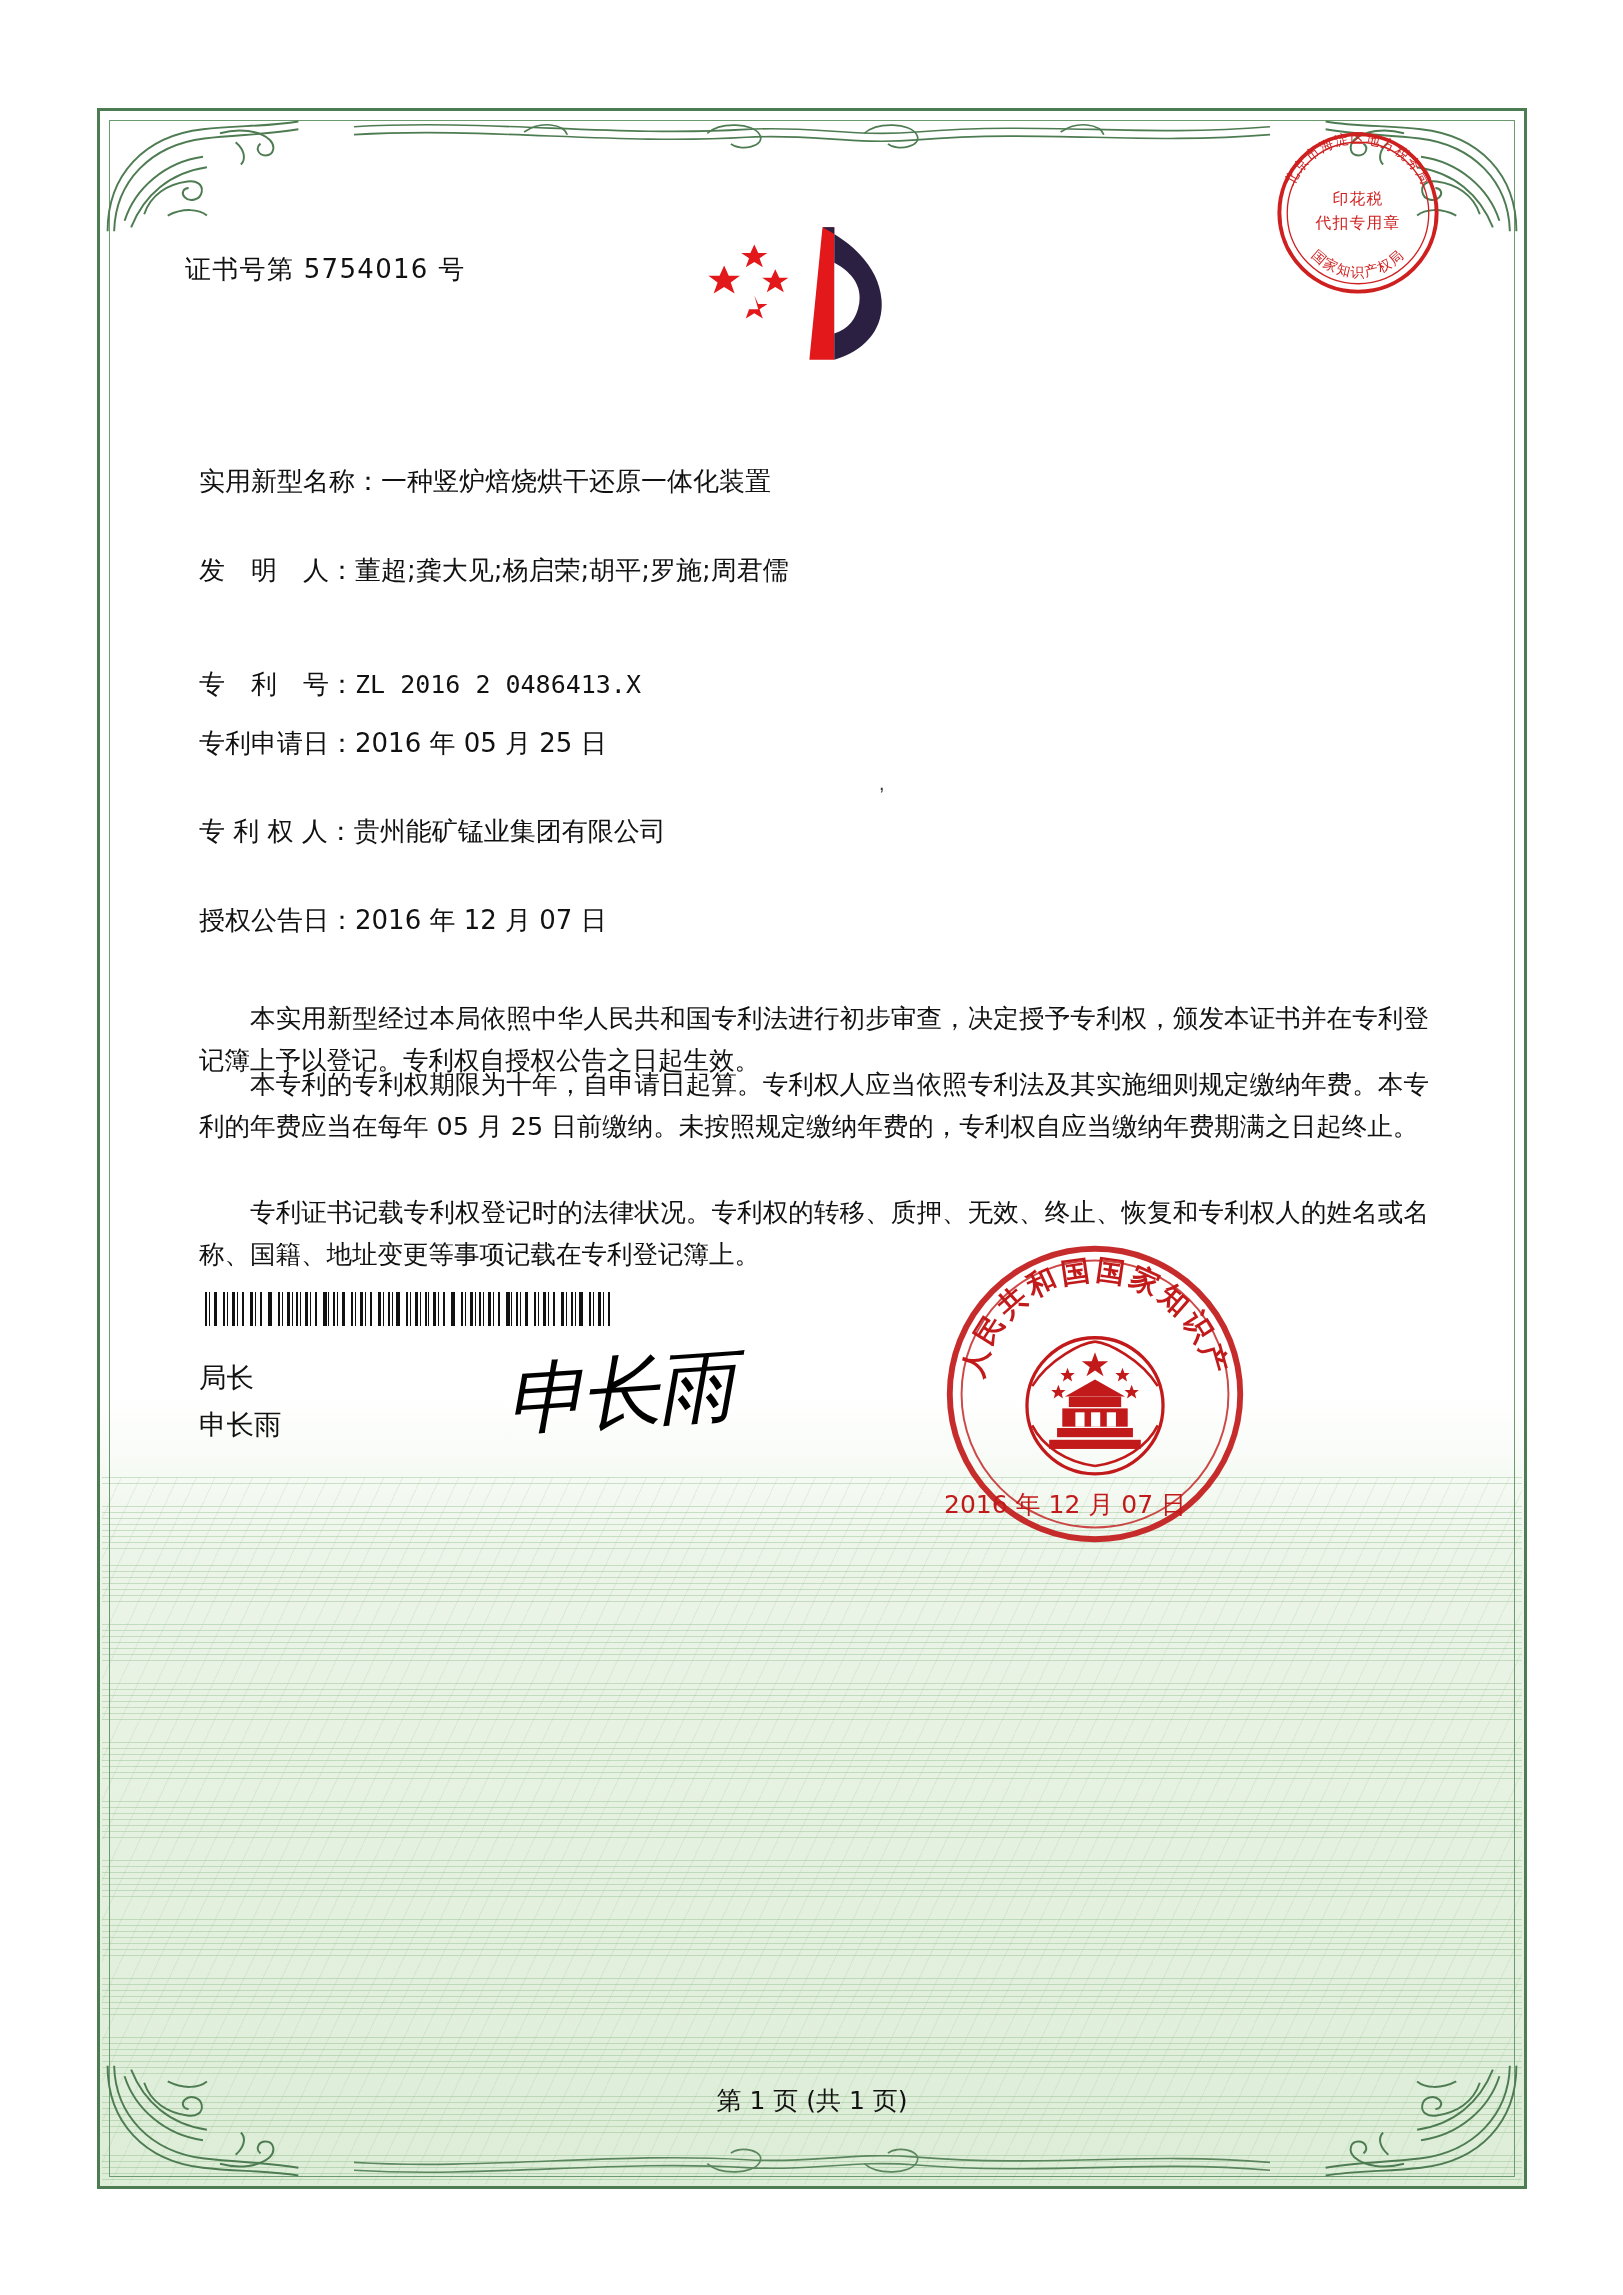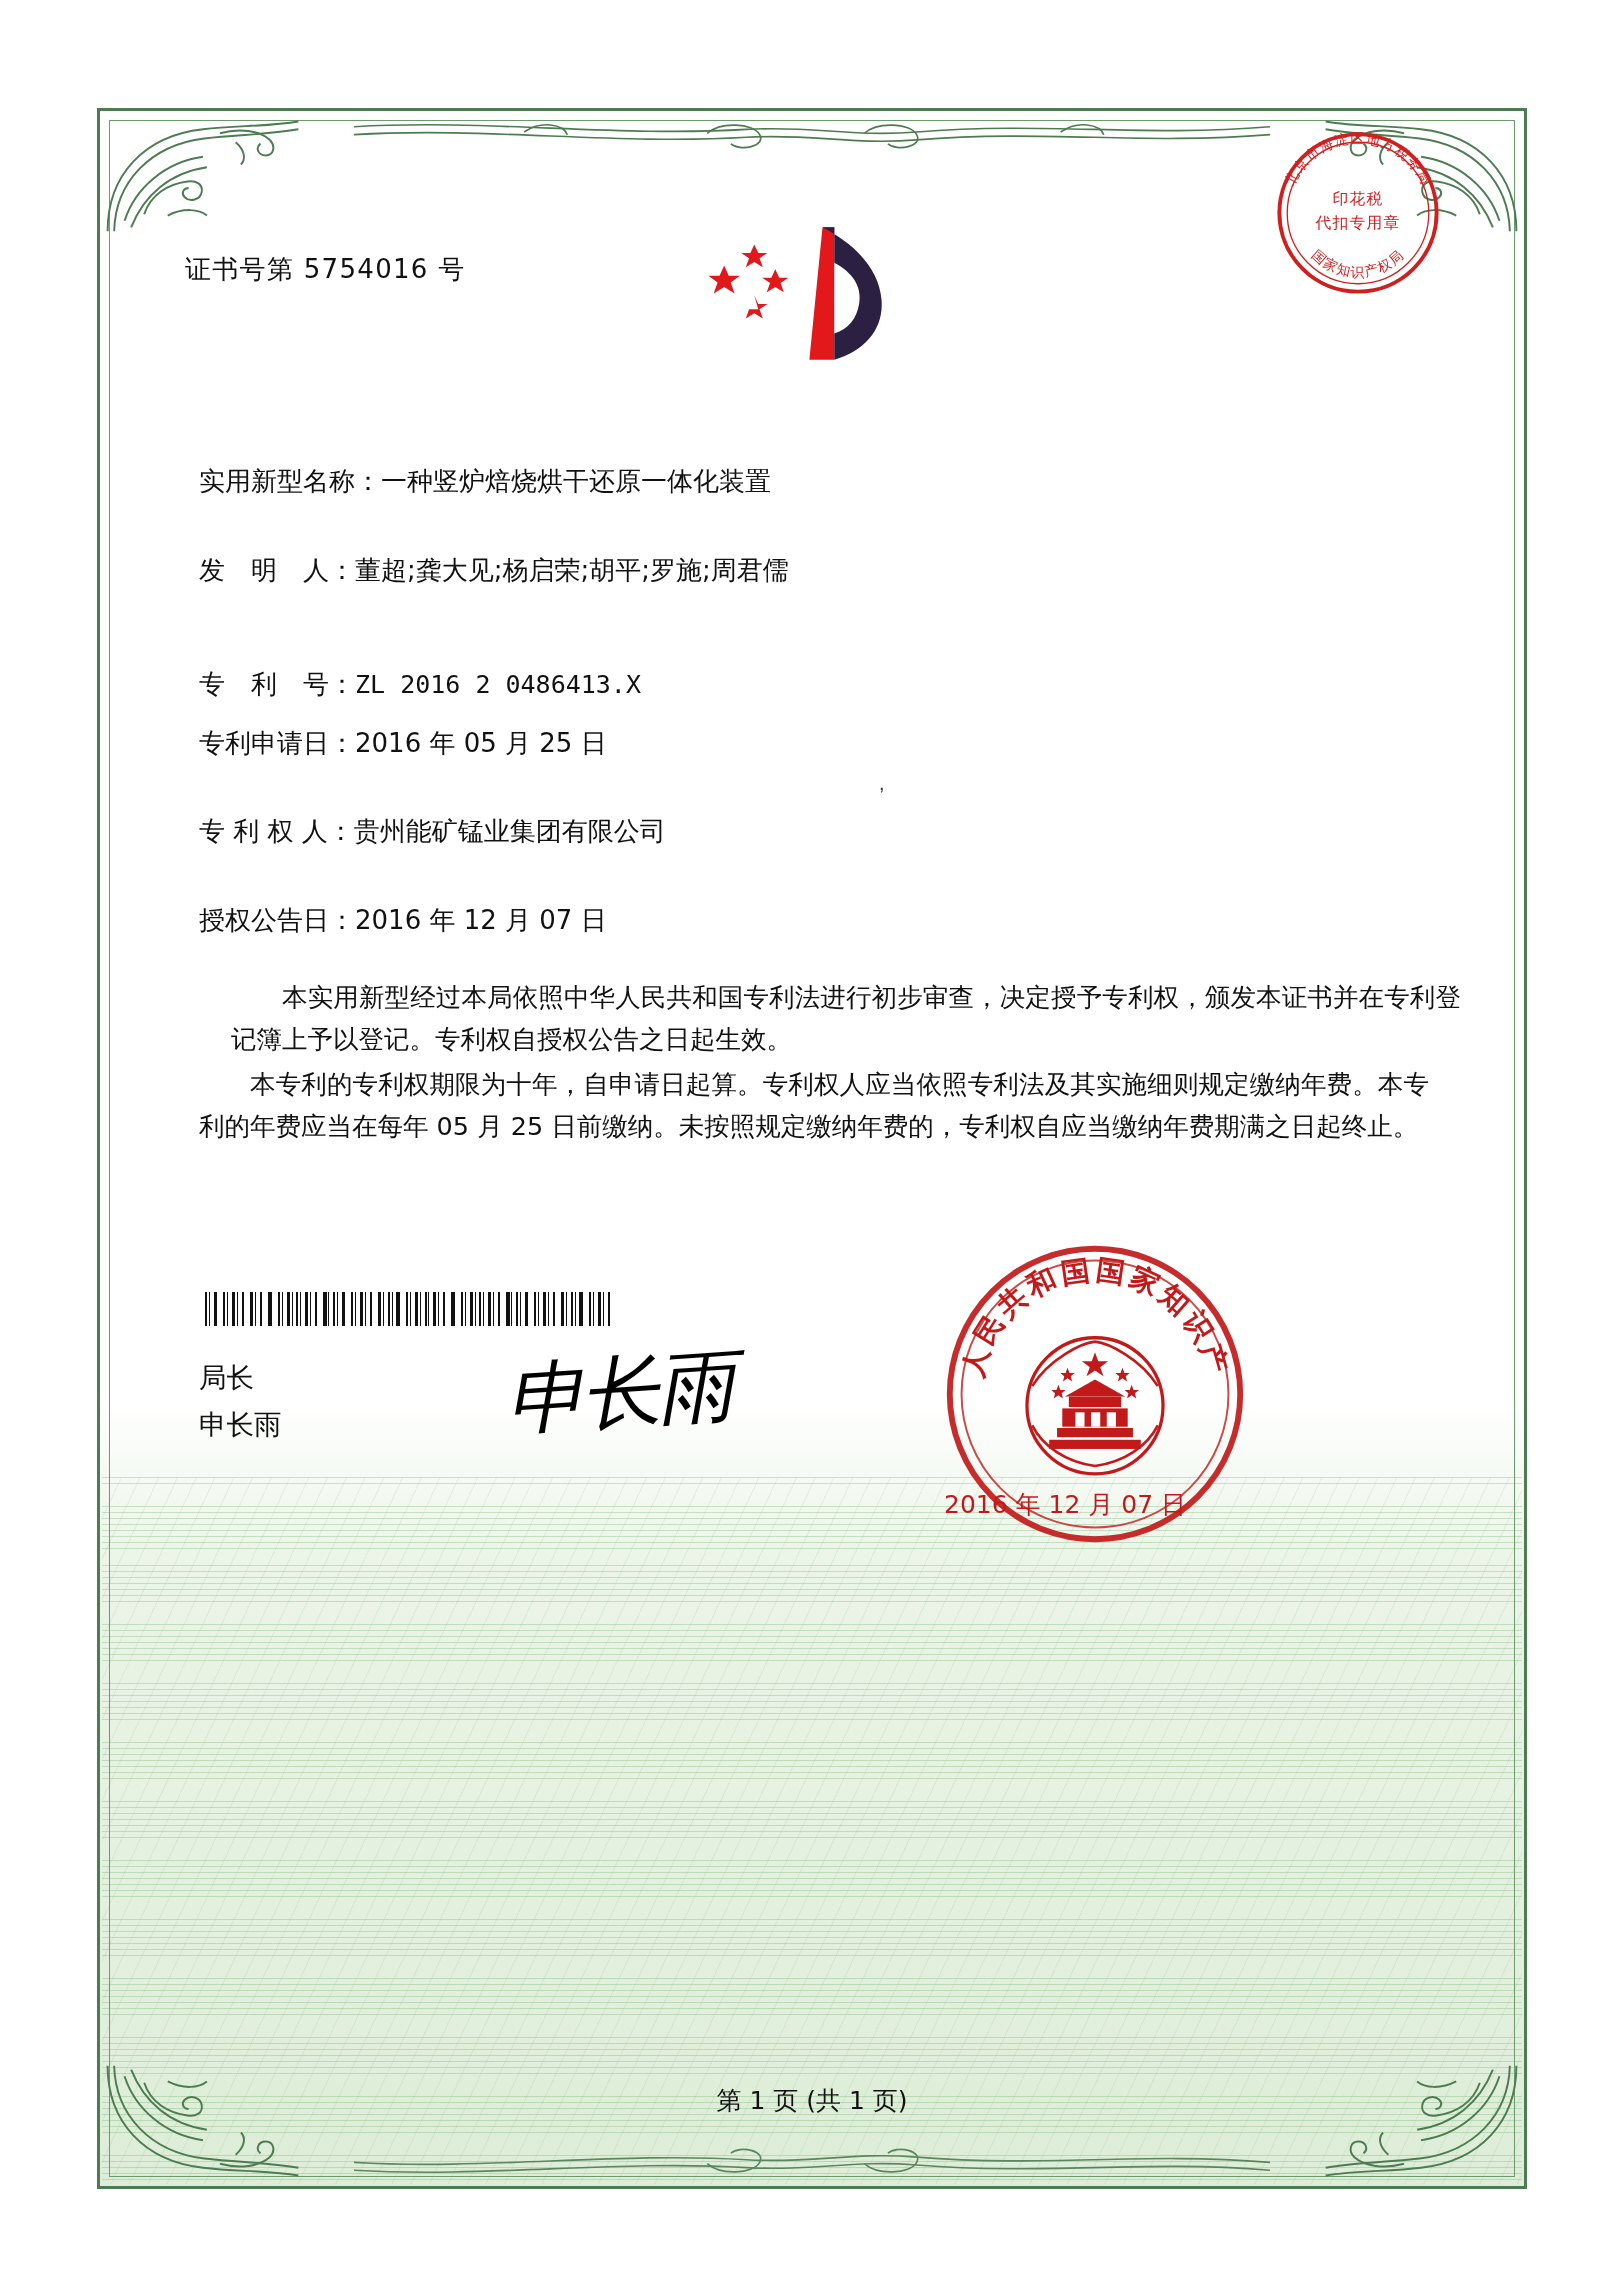--- a/index.html
+++ b/index.html
@@ -166,21 +166,21 @@
     position: absolute;
     left: 99px;
     width: 1230px;
     font-family: "DejaVu Sans", sans-serif;
     font-size: 25.5px;
     line-height: 42px;
     color: #111;
     text-indent: 51px;
     text-align: justify;
   }
-  .p1 { top: 865px; margin-left: 32px; }
+  .p1 { top: 886px; }
   .p2 { top: 952px; }
   .p3 { top: 1080px; }
 
   
   .barcode {
     position: absolute;
     left: 105px;
     top: 1181px;
     width: 406px;
     height: 34px;
@@ -373,20 +373,21 @@
         <span class="lbl">专 利 权 人：</span><span class="val">贵州能矿锰业集团有限公司</span>
       </div>
       <div class="field f6">
         <span class="lbl">授权公告日：</span><span class="val">2016 年 12 月 07 日</span>
       </div>
 
       <div class="tick">,</div>
 
       <div class="para p1">本实用新型经过本局依照中华人民共和国专利法进行初步审查，决定授予专利权，颁发本证书并在专利登记簿上予以登记。专利权自授权公告之日起生效。</div>
       <div class="para p2">本专利的专利权期限为十年，自申请日起算。专利权人应当依照专利法及其实施细则规定缴纳年费。本专利的年费应当在每年 05 月 25 日前缴纳。未按照规定缴纳年费的，专利权自应当缴纳年费期满之日起终止。</div>
+      <div class="para p3">专利证书记载专利权登记时的法律状况。专利权的转移、质押、无效、终止、恢复和专利权人的姓名或名称、国籍、地址变更等事项记载在专利登记簿上。</div>
 
       <div class="barcode"></div>
 
       <div class="sig-block">
         <div>局长</div>
         <div>申长雨</div>
       </div>
       <div class="signature">申长雨</div>
 
       <svg class="seal" viewBox="0 0 480 480">

